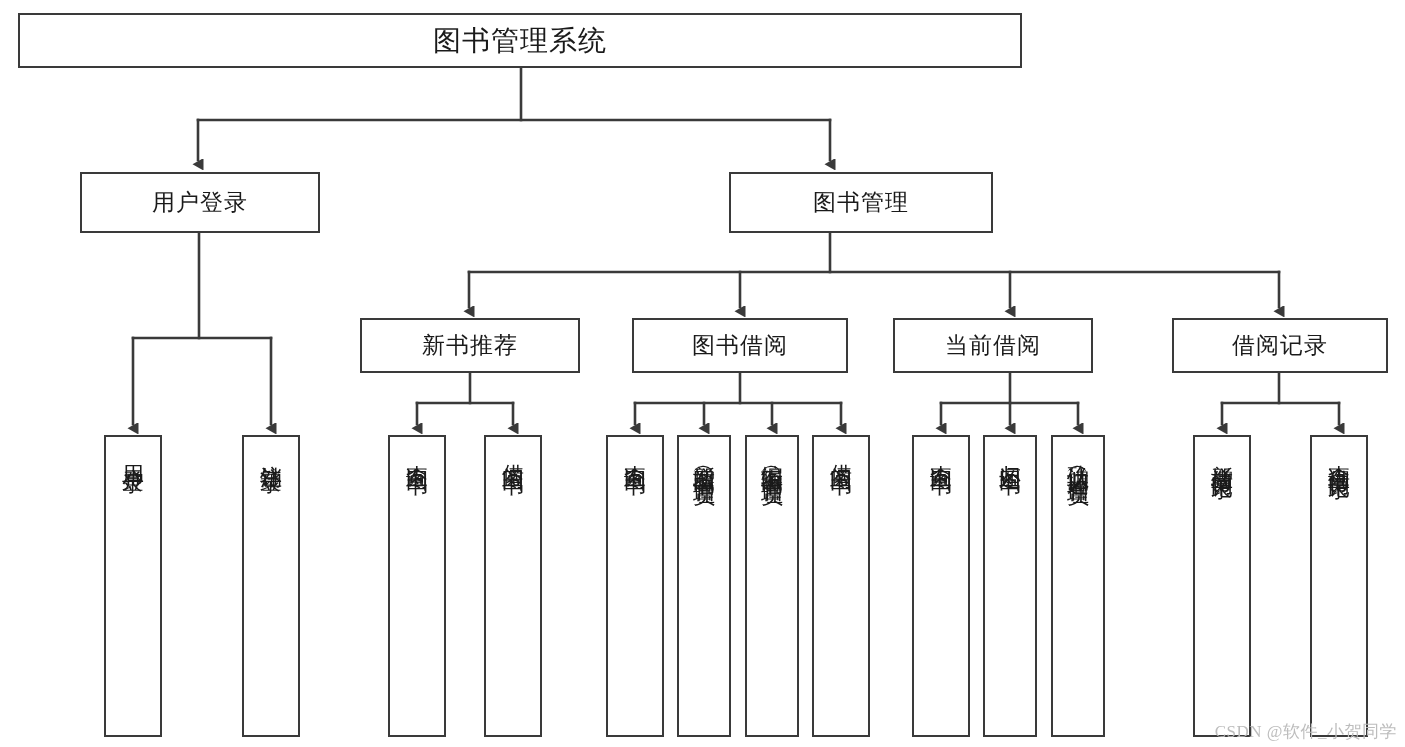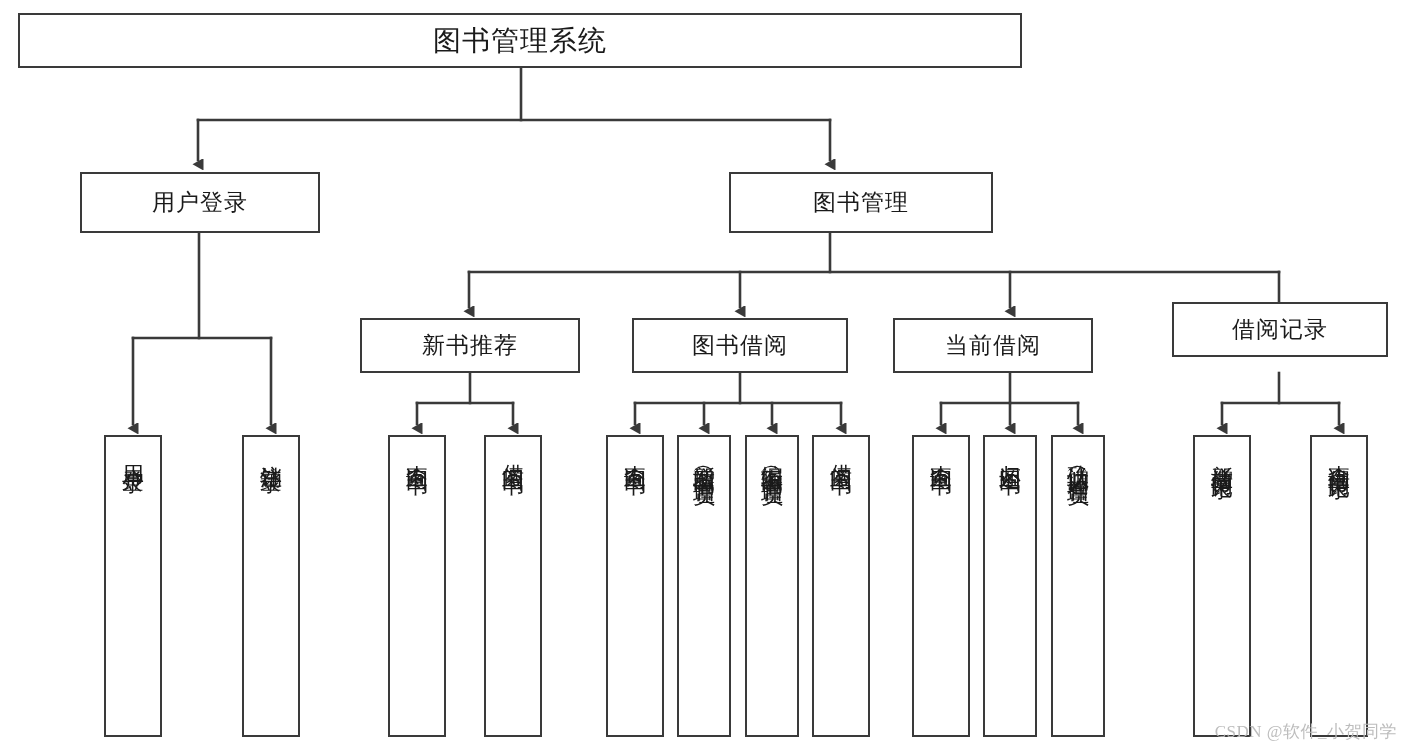--- a/index.html
+++ b/index.html
@@ -140,21 +140,21 @@
 
   <div class="node horiz" style="left:360px; top:318px; width:220px; height:55px;">
     <span class="hlabel">新书推荐</span>
   </div>
   <div class="node horiz" style="left:632px; top:318px; width:216px; height:55px;">
     <span class="hlabel">图书借阅</span>
   </div>
   <div class="node horiz" style="left:893px; top:318px; width:200px; height:55px;">
     <span class="hlabel">当前借阅</span>
   </div>
-  <div class="node horiz" style="left:1172px; top:302px; width:216px; height:55px;">
+  <div class="node horiz" style="left:1172px; top:318px; width:216px; height:55px;">
     <span class="hlabel">借阅记录</span>
   </div>
 
   <div class="node leaf" style="left:104px; top:435px; width:58px; height:302px;">
     <span class="vlabel">用户登录</span>
   </div>
   <div class="node leaf" style="left:242px; top:435px; width:58px; height:302px;">
     <span class="vlabel">注销登录</span>
   </div>
 

